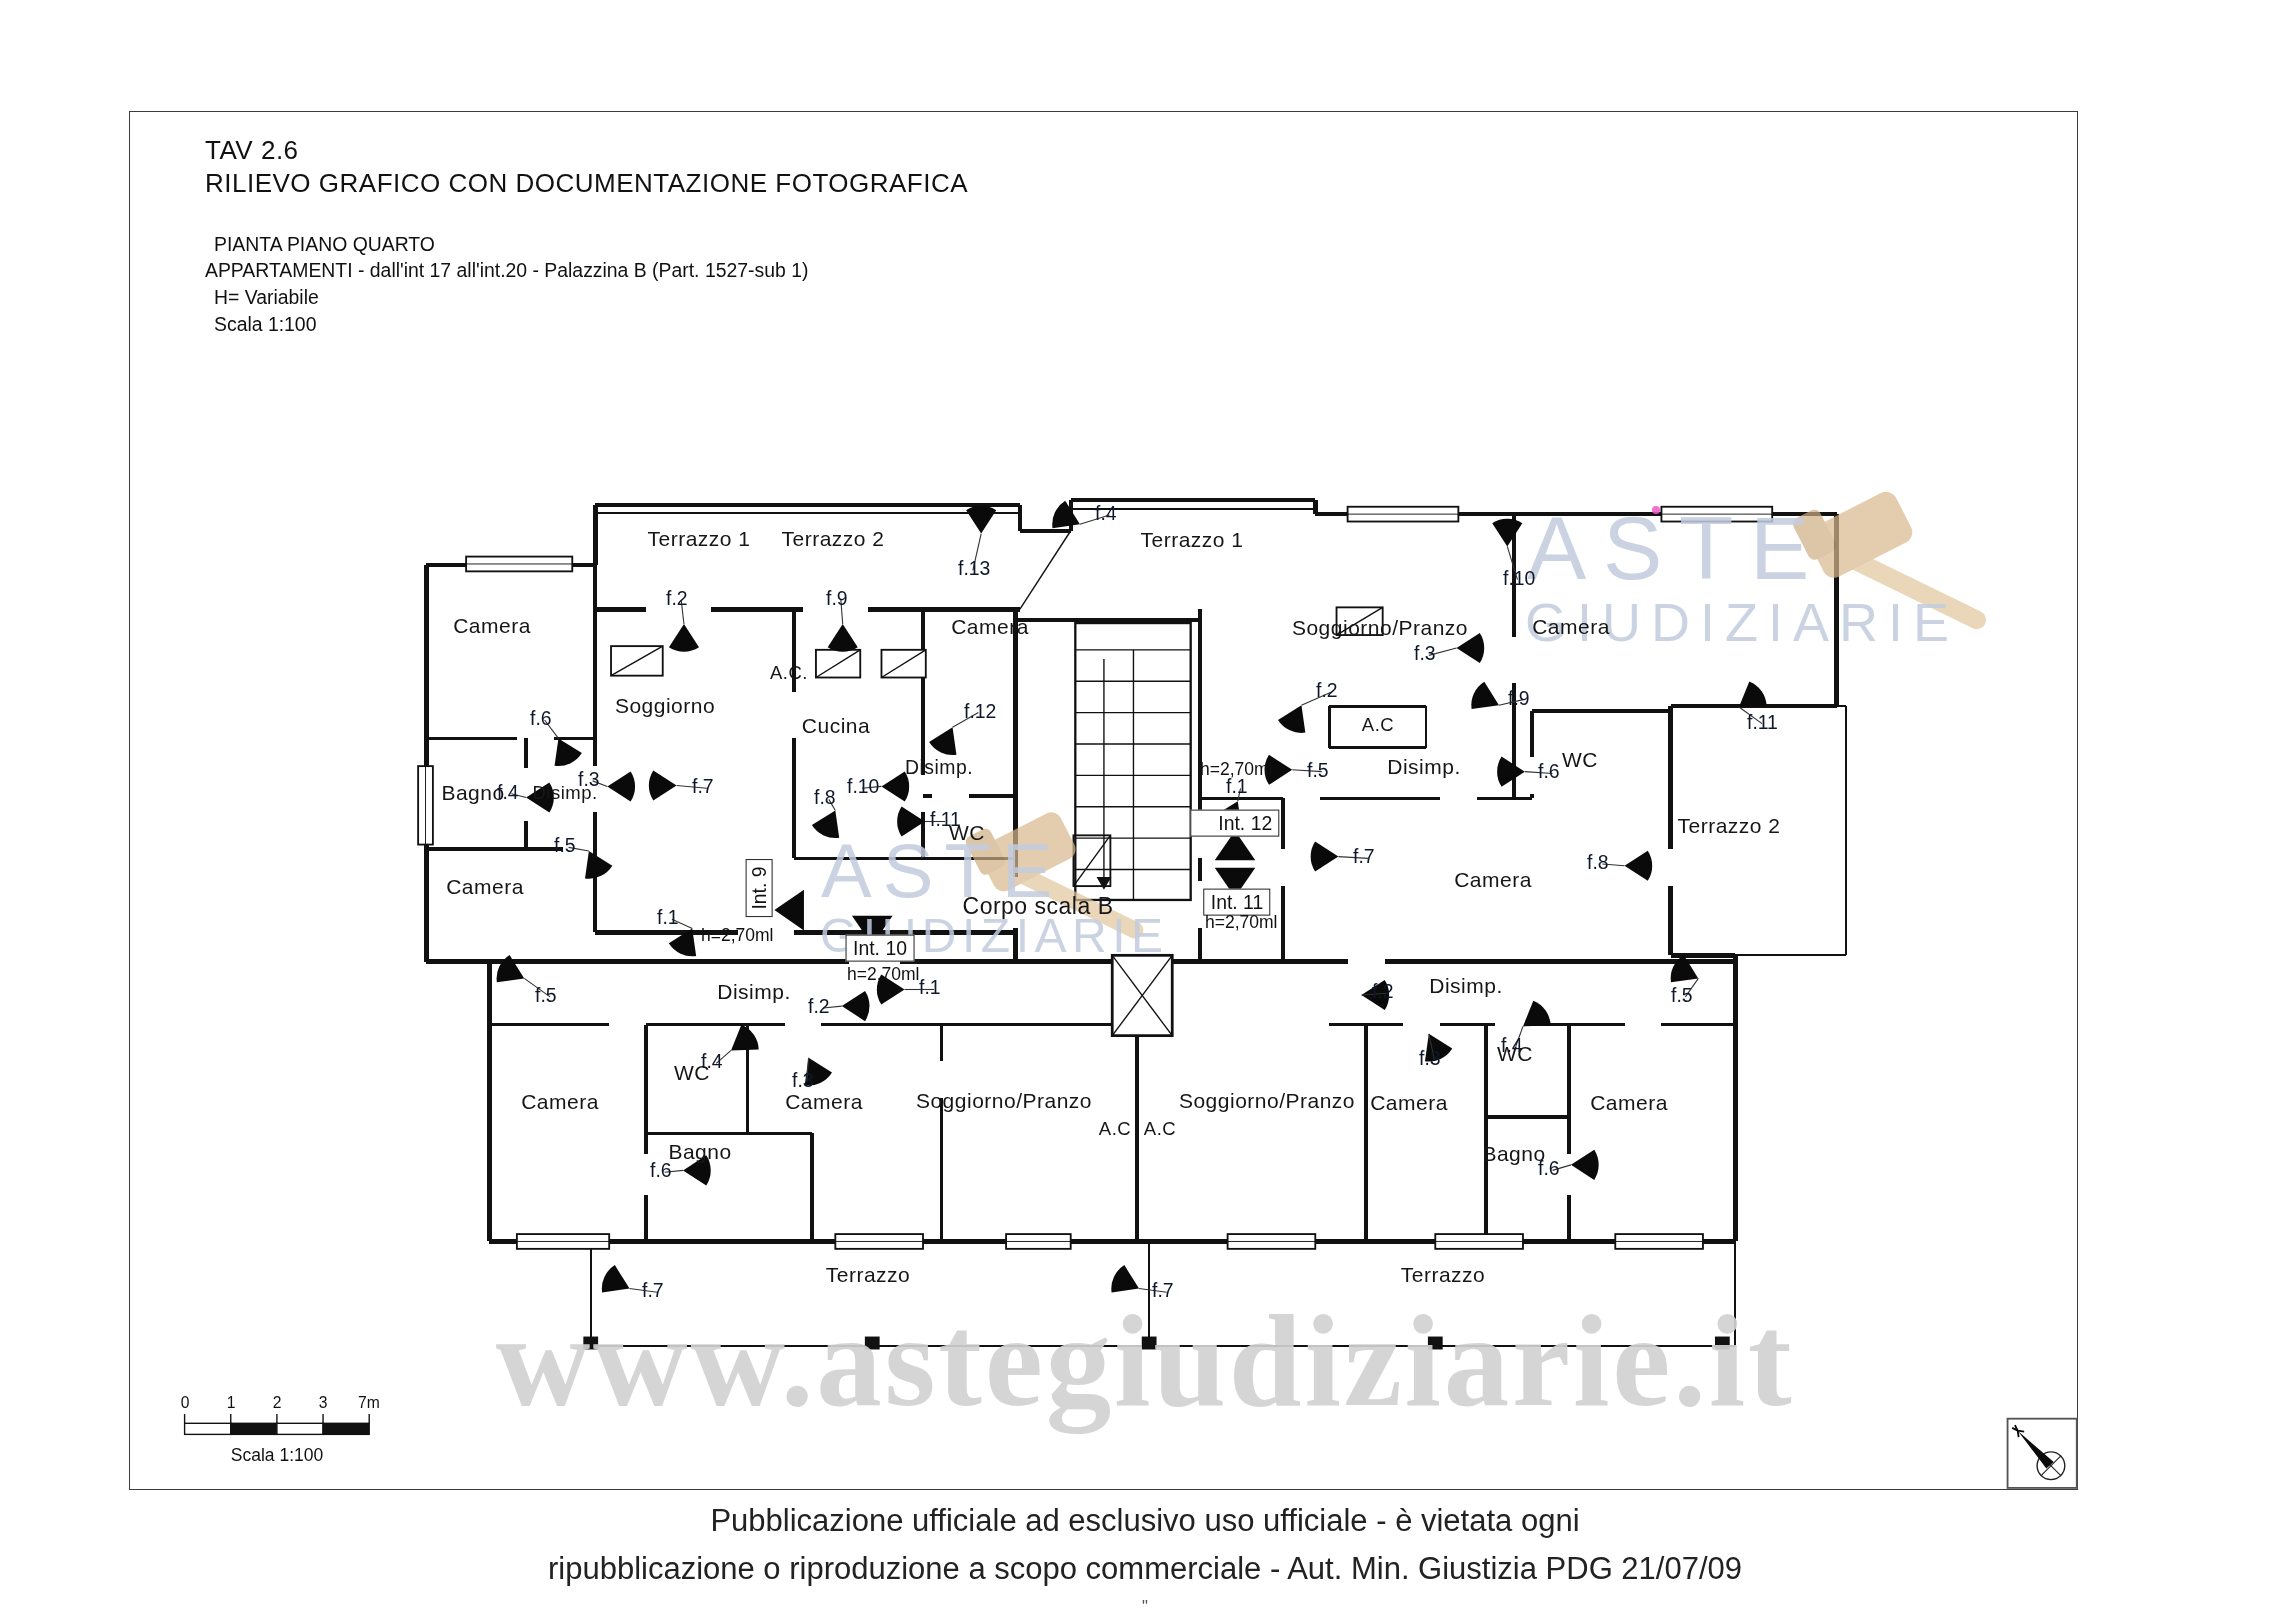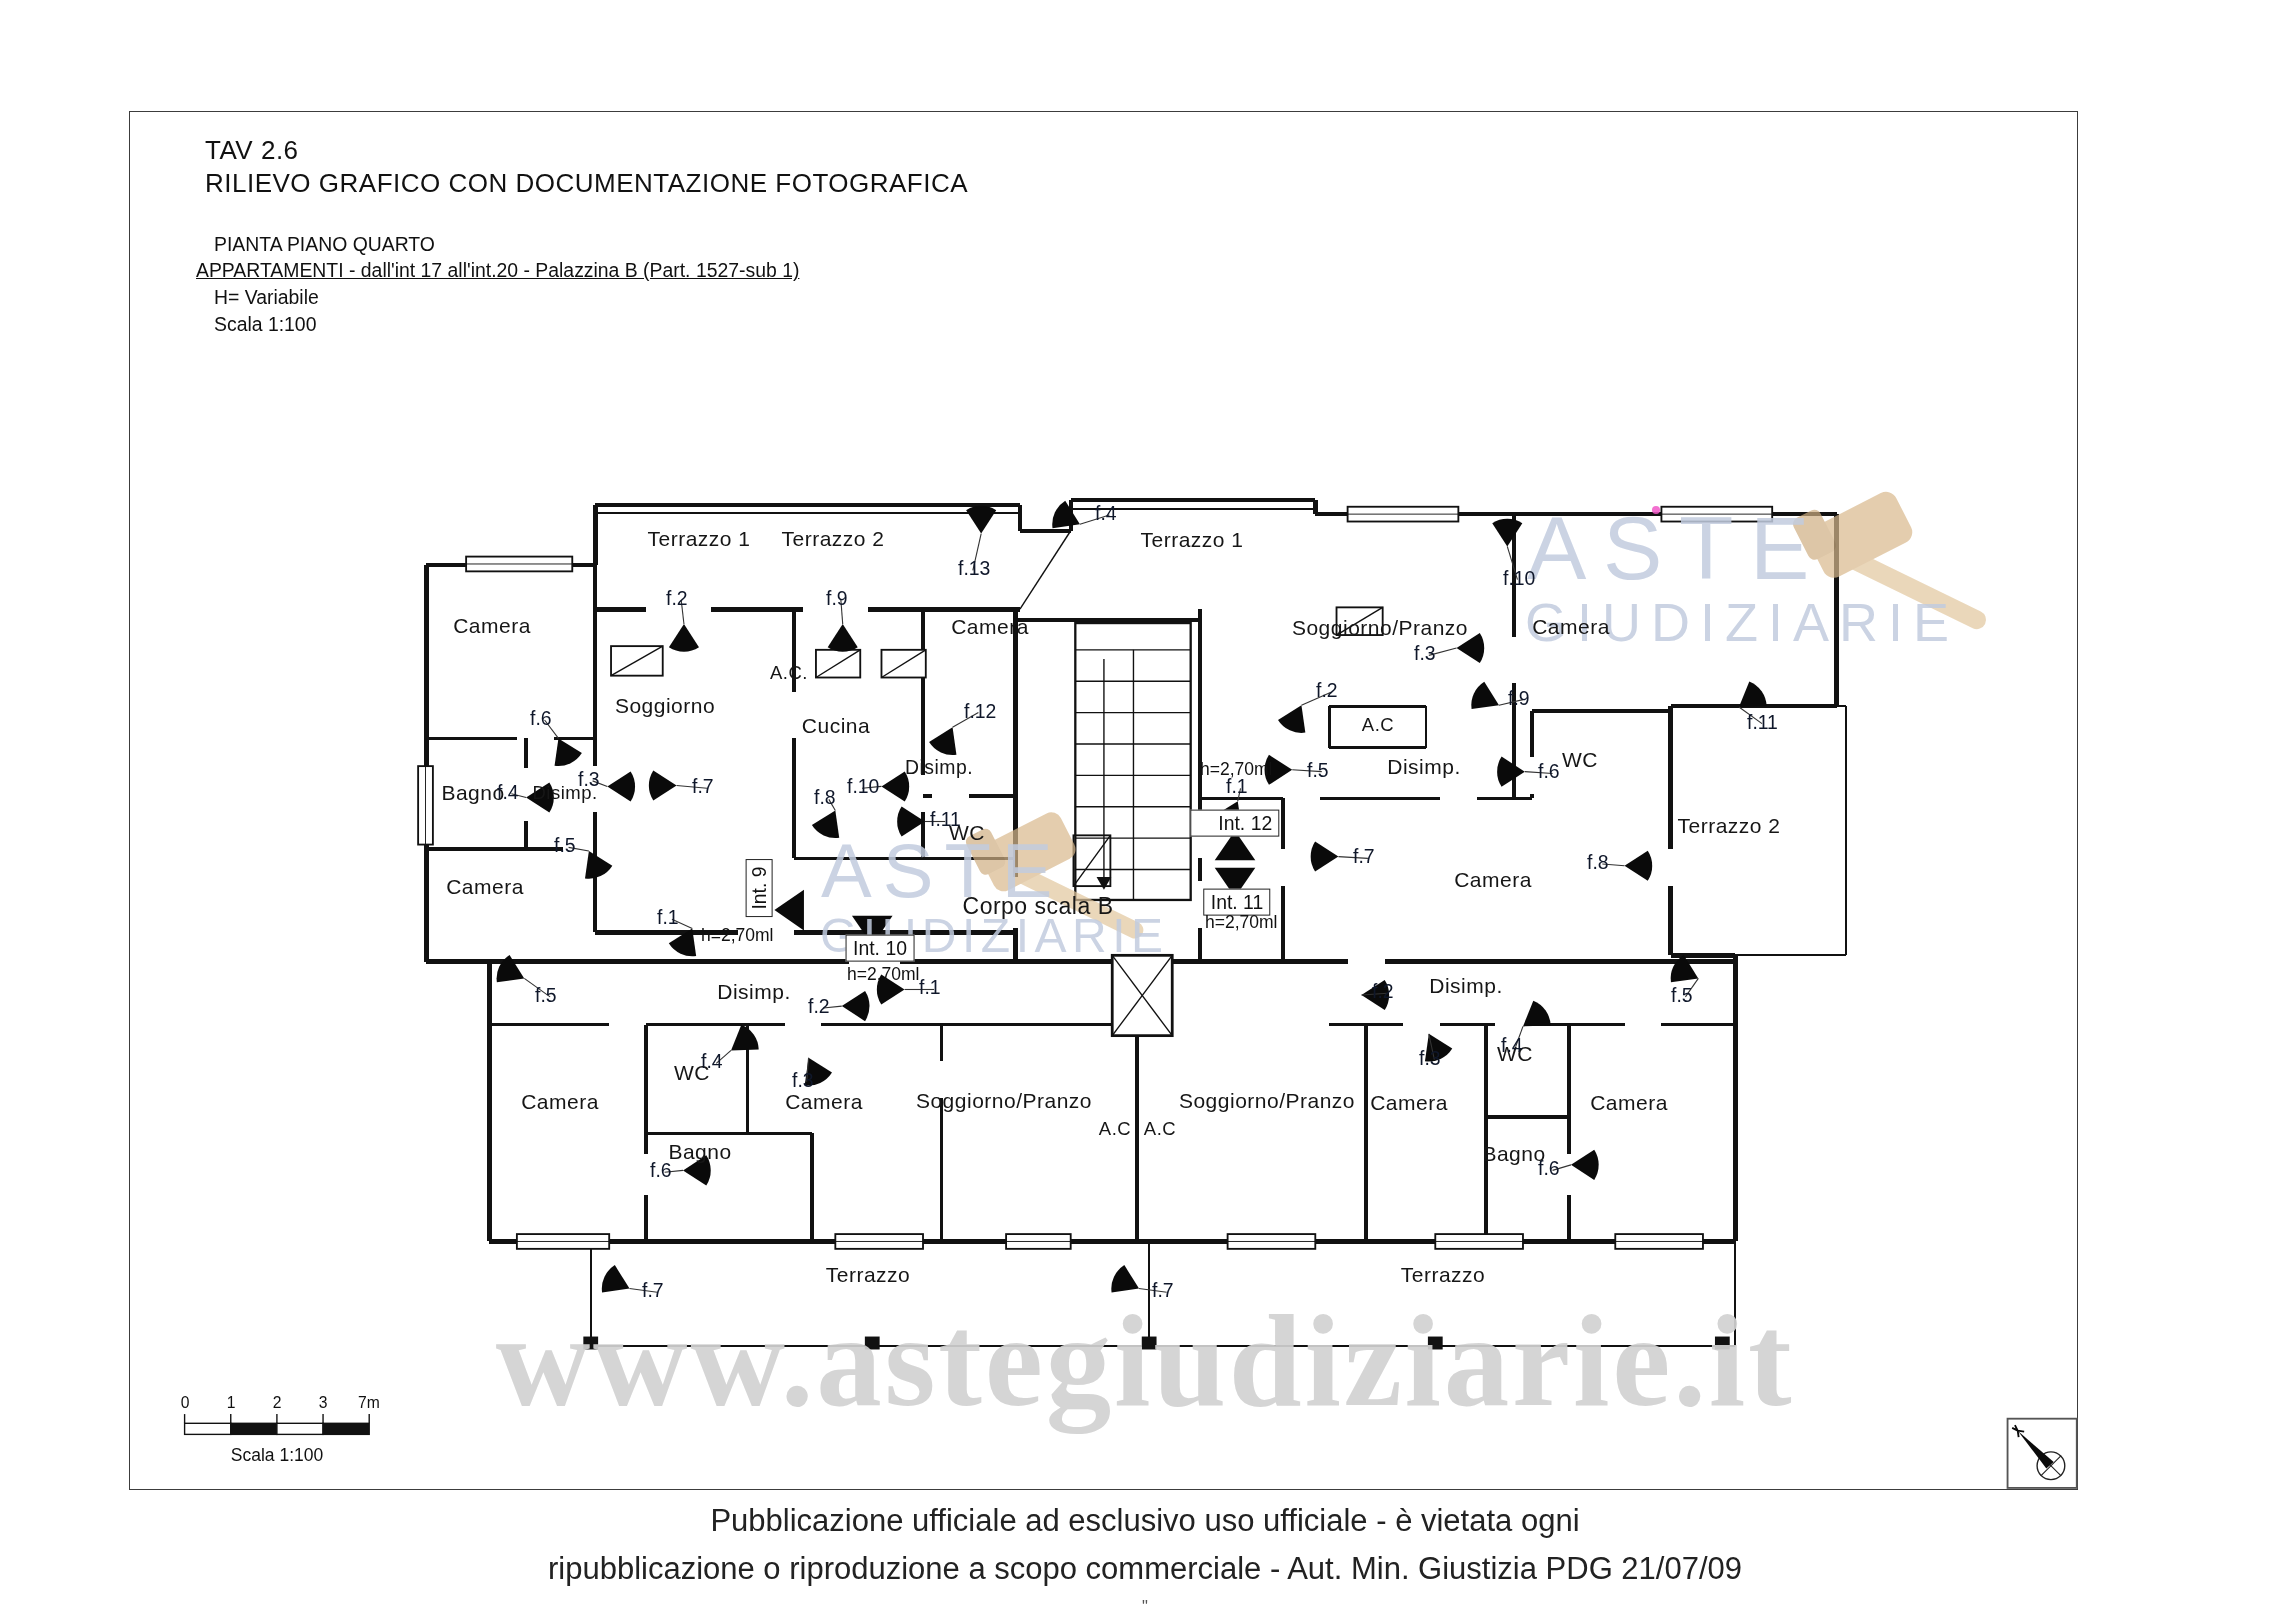--- a/index.html
+++ b/index.html
@@ -26,21 +26,21 @@
   .pink-dot{position:absolute;width:8.3px;height:8.3px;border-radius:50%;background:#f157c8;opacity:.85;}
 </style>
 </head>
 <body>
 
 <div id="frame"></div>
 
 <div class="title-line" style="left:205px;top:135px;">TAV 2.6</div>
 <div class="title-line" style="left:205px;top:168px;">RILIEVO GRAFICO CON DOCUMENTAZIONE FOTOGRAFICA</div>
 <div class="sub-line" style="left:214px;top:233px;">PIANTA PIANO QUARTO</div>
-<div class="sub-line" style="left:196px;top:259px;text-decoration:underline;">APPARTAMENTI - dall'int 17 all'int.20 - Palazzina B (Part. 1527-sub 1)</div>
+<div class="sub-line" style="left:205px;top:259px;">APPARTAMENTI - dall'int 17 all'int.20 - Palazzina B (Part. 1527-sub 1)</div>
 <div class="sub-line" style="left:214px;top:286px;">H= Variabile</div>
 <div class="sub-line" style="left:214px;top:313px;">Scala 1:100</div>
 
 <svg id="plan-svg" xmlns="http://www.w3.org/2000/svg" viewBox="0 0 2481 1754" width="2290" height="1619">
     <line x1="462" y1="612" x2="462" y2="1042" stroke="#111" stroke-width="5" shape-rendering="crispEdges"></line>
     <line x1="462" y1="1042" x2="530" y2="1042" stroke="#111" stroke-width="5" shape-rendering="crispEdges"></line>
     <line x1="530" y1="1042" x2="530" y2="1345" stroke="#111" stroke-width="5" shape-rendering="crispEdges"></line>
     <line x1="462" y1="612" x2="645" y2="612" stroke="#111" stroke-width="5" shape-rendering="crispEdges"></line>
     <line x1="645" y1="612" x2="645" y2="547" stroke="#111" stroke-width="5" shape-rendering="crispEdges"></line>
     <line x1="645" y1="547" x2="1105" y2="547" stroke="#111" stroke-width="4" shape-rendering="crispEdges"></line>

